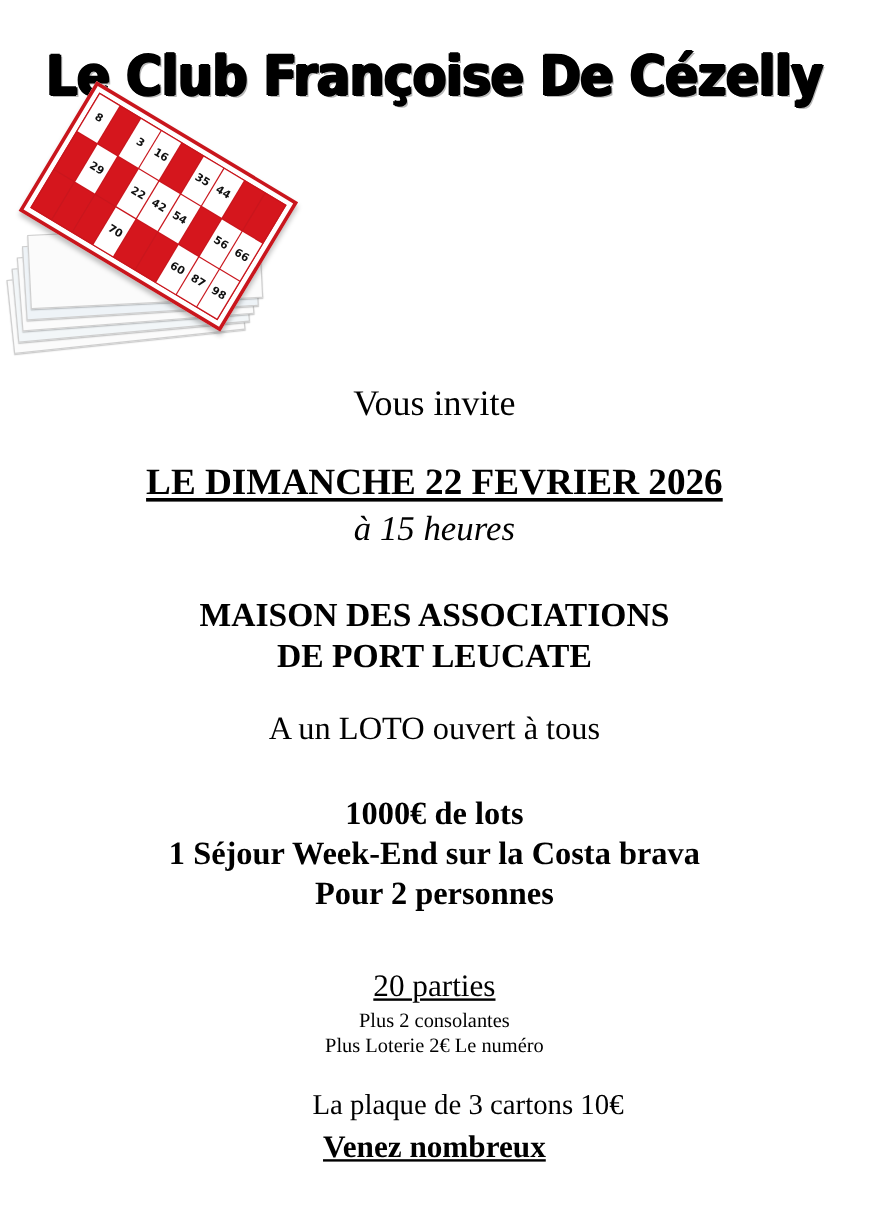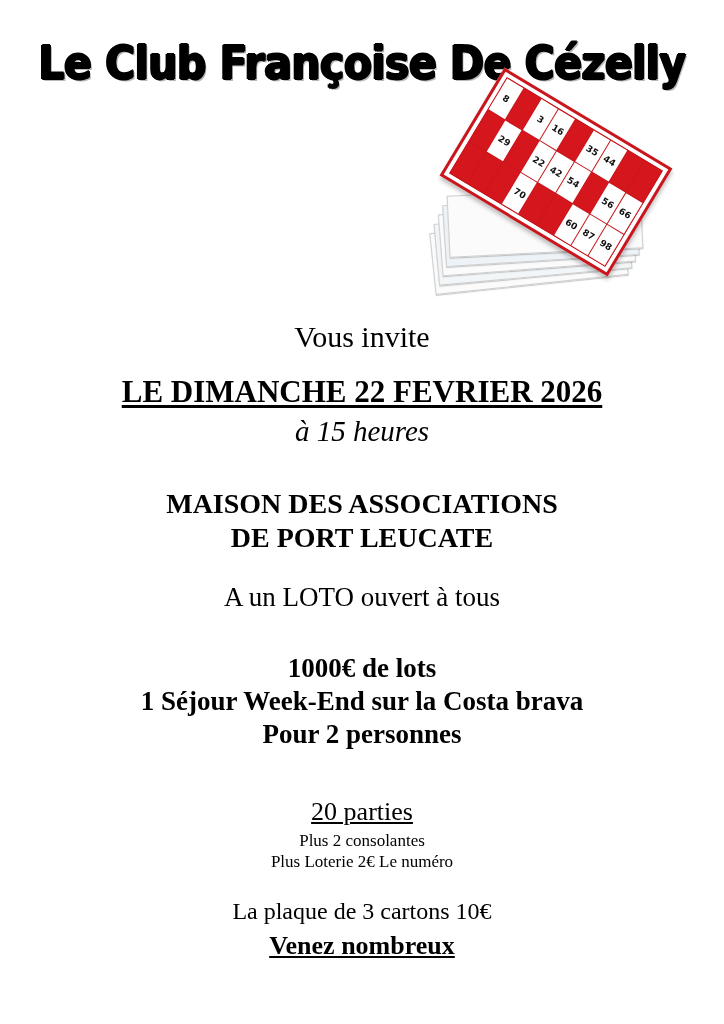--- a/index.html
+++ b/index.html
@@ -17,21 +17,21 @@
   }
 
   .poster {
     width: 724px;
     height: 1024px;
     box-sizing: border-box;
     padding: 0;
     position: relative;
     display: flex;
     flex-direction: column;
-    align-items: flex-end;
+    align-items: flex-start;
   }
 
   
   .title-block {
     margin-top: 40px;
     width: 100%;
     text-align: center;
   }
   .club-title {
     font-family: "DejaVu Sans", sans-serif;
@@ -122,21 +122,21 @@
   .line {
     text-align: center;
     width: 100%;
   }
   .vous-invite {
     margin-top: 22px;
     font-size: 30px;
     font-weight: 400;
   }
   .date-main {
-    margin-top: 20px;
+    margin-top: 30px;
     font-size: 31px;
     font-weight: 700;
     text-decoration: underline;
     text-underline-offset: 3px;
   }
   .heure {
     margin-top: 5px;
     font-size: 29px;
     font-weight: 400;
     font-style: italic;

